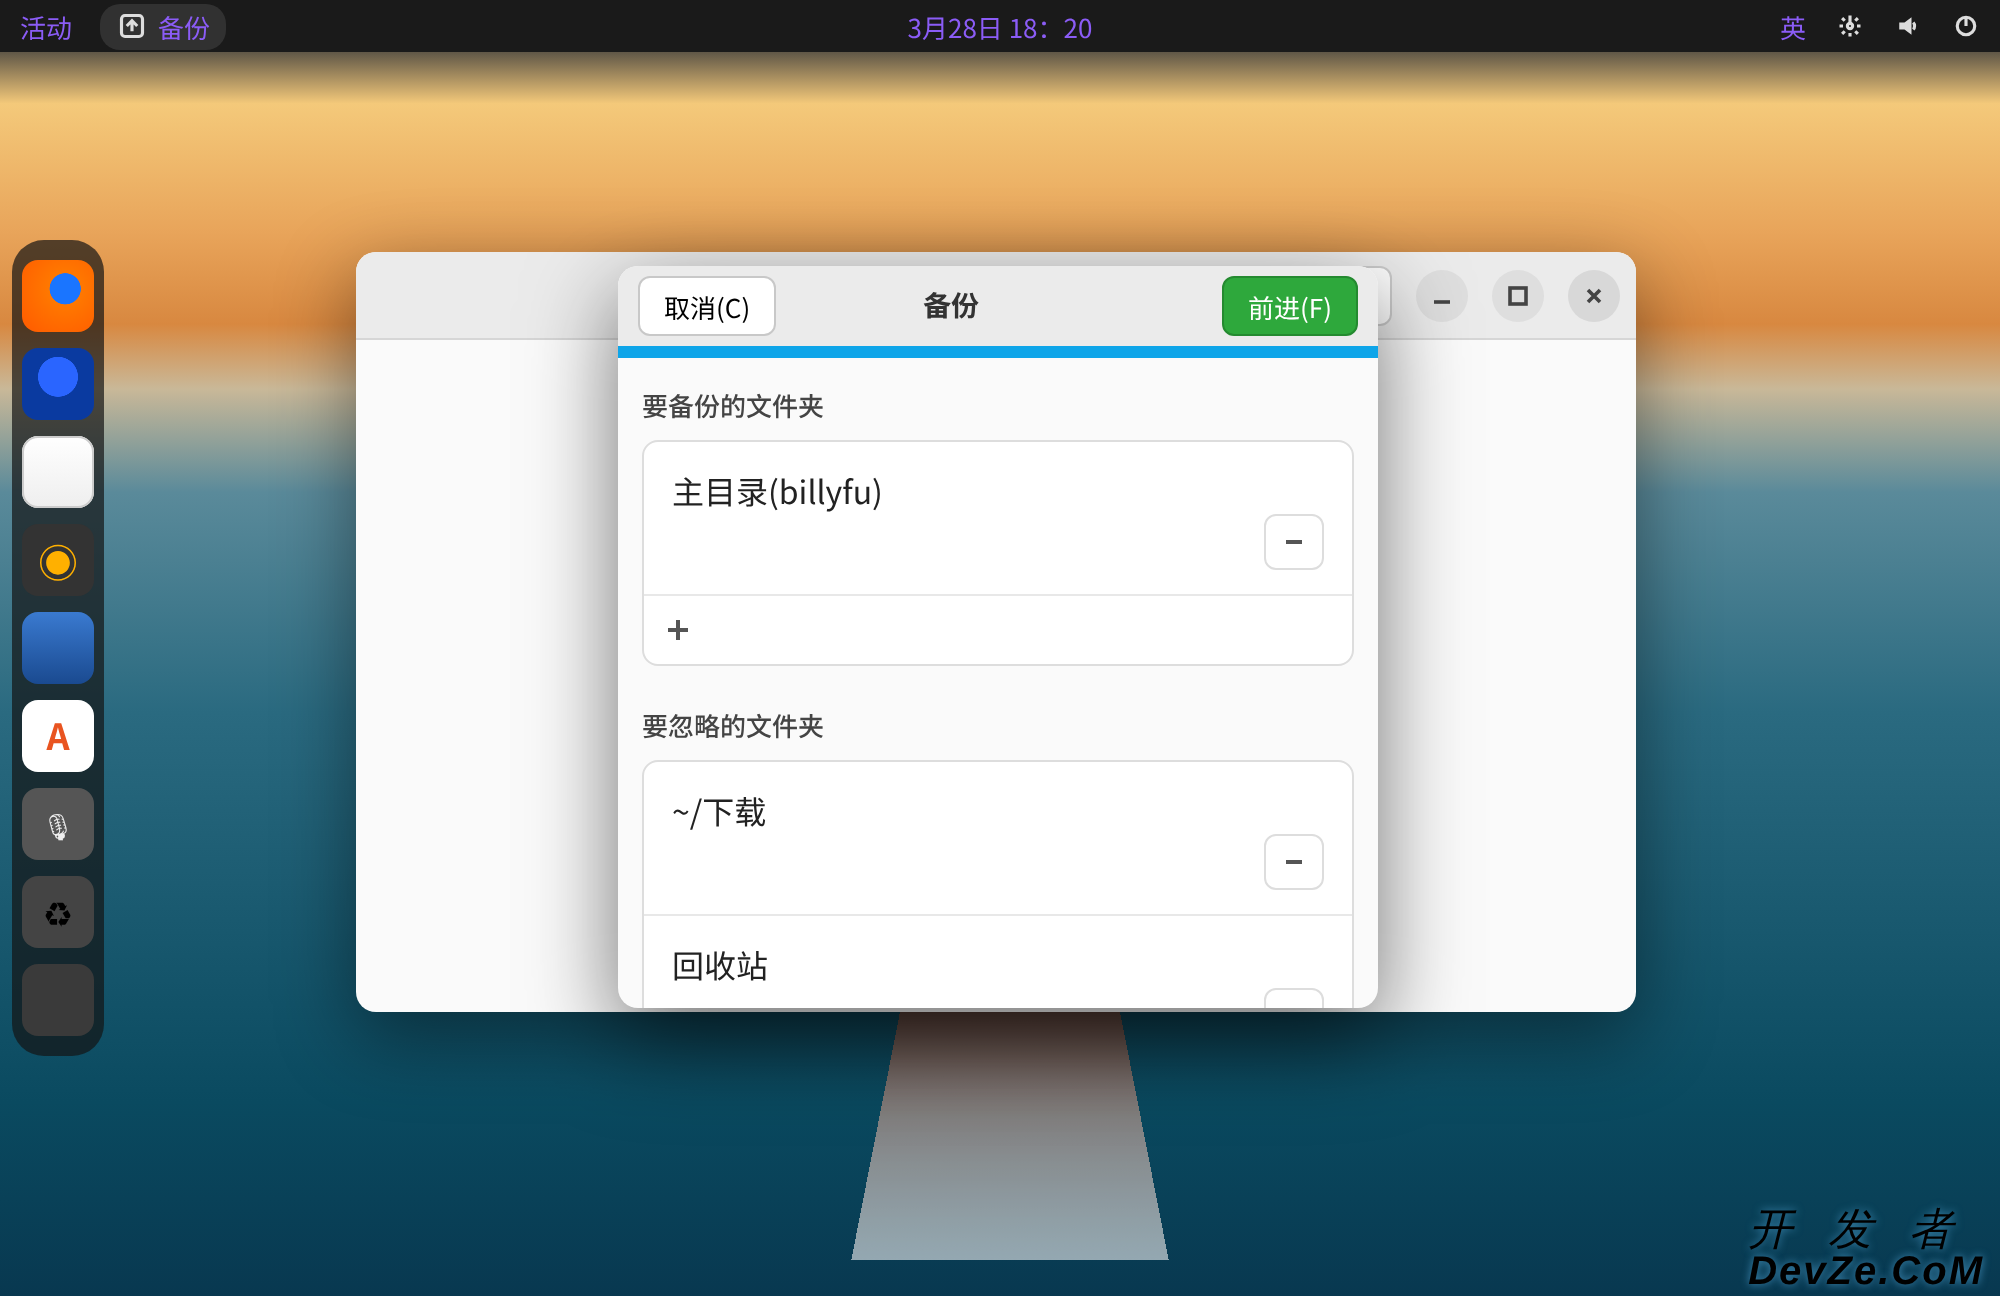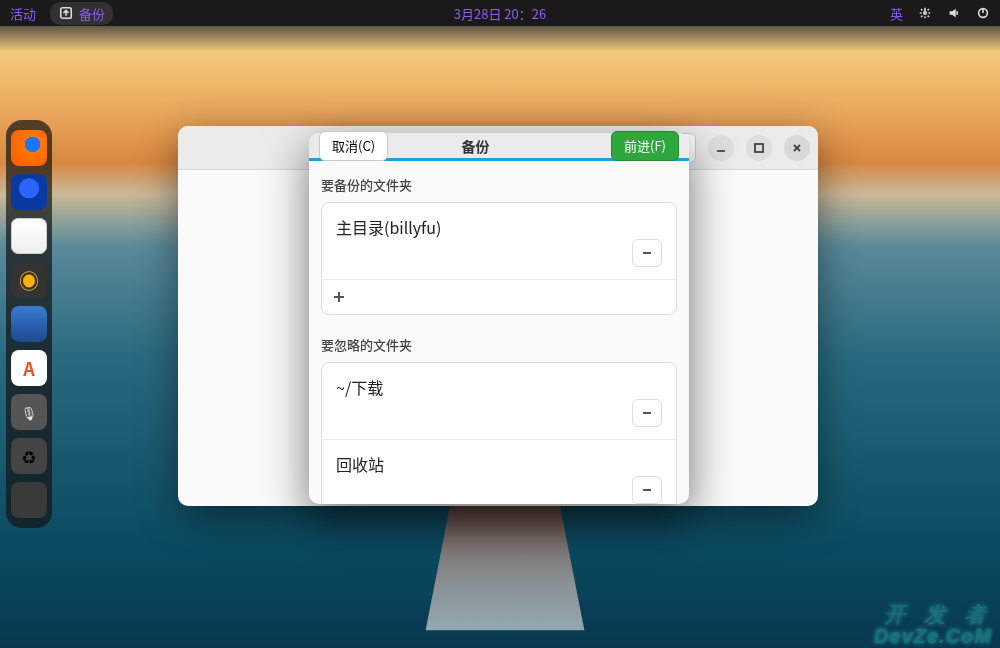--- a/index.html
+++ b/index.html
@@ -67,35 +67,35 @@
     .hamburger{width:30px;height:30px;border:1px solid #ccc;border-radius:6px;display:flex;flex-direction:column;gap:3px;align-items:center;justify-content:center;background:#fff;}
     .hamburger span{width:14px;height:2px;background:#555;}
 
     
     .dialog{
       position:absolute; left:309px; top:133px; width:380px; height:371px;
       background:#fafafa; border-radius:10px;
       box-shadow: 0 15px 45px rgba(0,0,0,.55);
       display:flex;flex-direction:column;
     }
-    .dialog-header{height:28px;border-bottom:3px solid #0ea5e9;background:#ebebeb;border-radius:10px 10px 0 0;display:flex;align-items:center;padding:0 10px;}
+    .dialog-header{height:46px;border-bottom:6px solid #0ea5e9;background:#ebebeb;border-radius:10px 10px 0 0;display:flex;align-items:center;padding:0 10px;}
     .dialog-title{flex:1;text-align:center;font-size:14px;font-weight:600;color:#333;}
     .btn{height:30px;padding:0 12px;border-radius:6px;border:1px solid #c8c8c8;background:#fff;font-size:13px;display:flex;align-items:center;cursor:pointer;}
     .btn-primary{background:#2ea83c;border-color:#248a30;color:#fff;margin-left:48px;}
     .dialog-body{flex:1;overflow:auto;padding:14px 12px;}
     .section-label{font-size:13px;color:#444;margin-bottom:8px;font-weight:500;}
     .list-card{border:1px solid #ddd;border-radius:8px;background:#fff;margin-bottom:20px;overflow:hidden;}
     .list-row{display:flex;align-items:flex-start;padding:12px 14px;border-bottom:1px solid #e8e8e8;font-size:16px;color:#222;flex-direction:column;}
     .list-row:last-child{border-bottom:none;}
     .list-row .remove{margin-left:auto;width:30px;height:28px;border:1px solid #ddd;border-radius:6px;display:flex;align-items:center;justify-content:center;}
     .list-row .remove svg,.add-row svg{width:14px;height:14px;stroke:#555;stroke-width:2;fill:none;}
     .add-row{justify-content:center;padding:10px;}
 
     
-    .watermark{position:absolute;right:8px;bottom:2px;color:#0f766e;font-family:"Arial",sans-serif;font-style:italic;text-align:right;line-height:1;text-shadow:0 0 4px rgba(105,198,255,.6);}
+    .watermark{position:absolute;right:8px;bottom:2px;color:#000000;font-family:"Arial",sans-serif;font-style:italic;text-align:left;line-height:1;text-shadow:0 0 4px rgba(105,198,255,.6);}
     .watermark .l1{font-size:22px;letter-spacing:6px;font-weight:300;}
     .watermark .l2{font-size:20px;font-weight:600;letter-spacing:1px;}
   </style>
 </head>
 <body>
 
 <div class="wallpaper-overlay"></div>
 
 <div class="topbar">
   <div class="topbar-left">
@@ -103,21 +103,21 @@
     <span class="topbar-app">
       <span class="topbar-icon">
         <svg viewBox="0 0 16 16">
             <rect x="2" y="2" width="12" height="12" rx="2"></rect>
             <path d="M8 5v6M5 8l3-3 3 3"></path>
           </svg>
       </span>
       <span>备份</span>
     </span>
   </div>
-  <div class="topbar-center">3月28日 20：26</div>
+  <div class="topbar-center">3月28日 18：20</div>
   <div class="topbar-right">
     <span>英</span>
     <span class="topbar-icon">
         <svg viewBox="0 0 16 16">
           <path d="M8 2v4M8 14v-2M4 8H2M14 8h-2M5 5l-1.5-1.5M12.5 12.5 11 11M5 11l-1.5 1.5M12.5 3.5 11 5"></path>
           <circle cx="8" cy="8" r="1.5"></circle>
         </svg>
       </span>
     <span class="topbar-icon">
         <svg viewBox="0 0 16 16">

